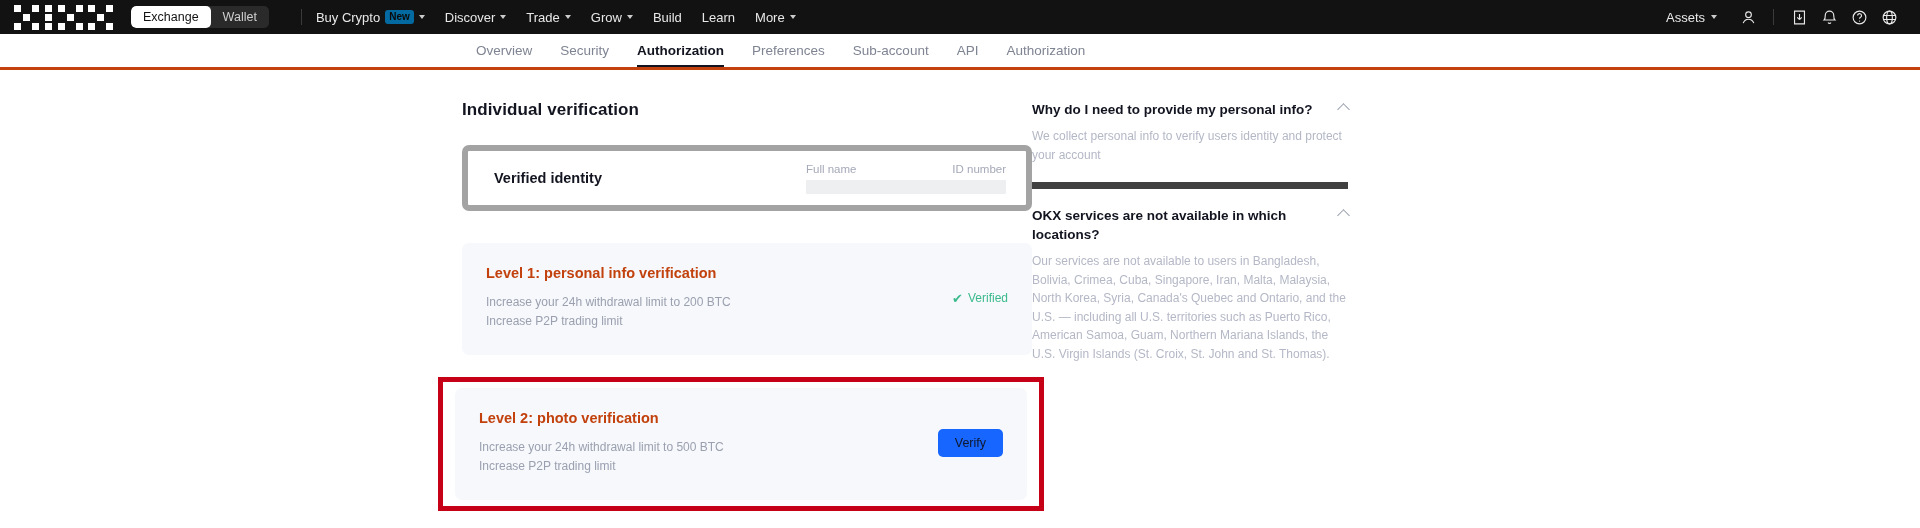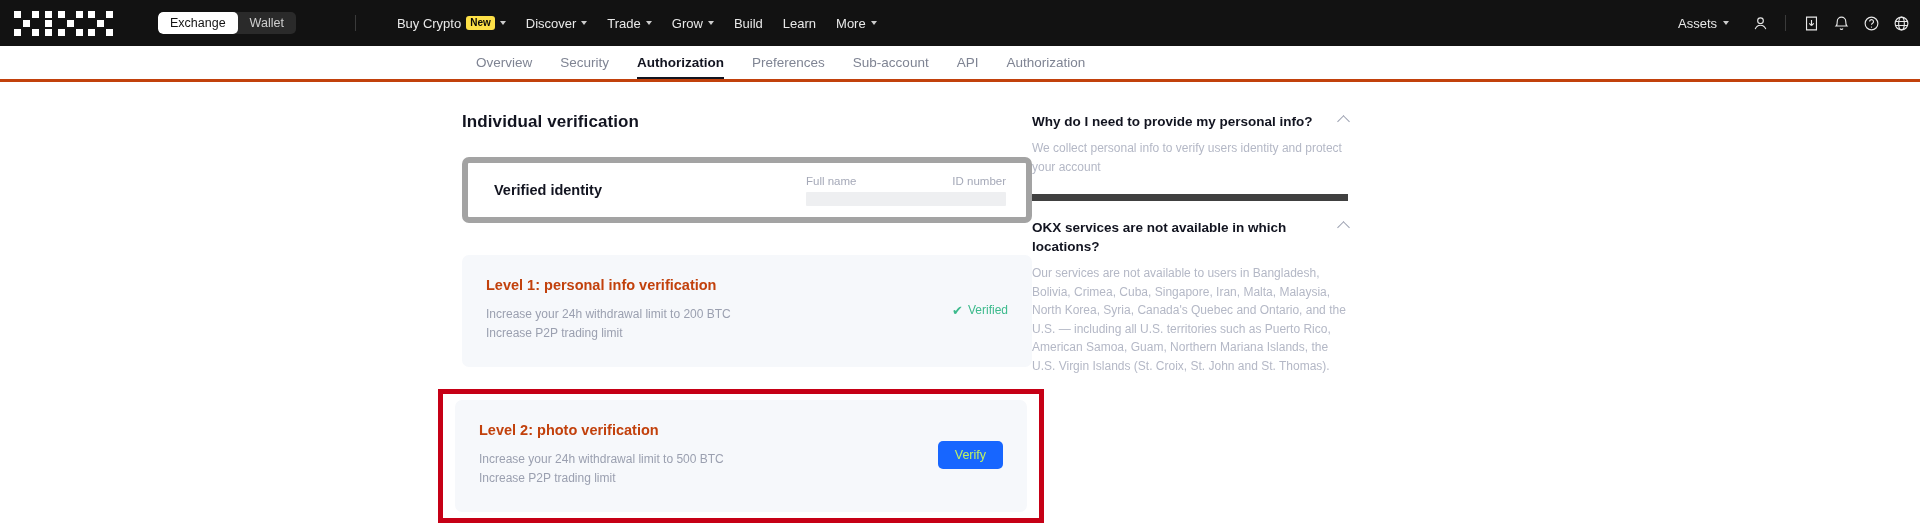--- a/index.html
+++ b/index.html
@@ -7,29 +7,28 @@
   html, body {
     width: 1920px;
     height: 528px;
     background: #ffffff;
     font-family: "Liberation Sans", sans-serif;
     overflow: hidden;
   }
 
   
   .topbar {
-    height: 46px;
+    height: 34px;
     background: #121212;
     display: flex;
     align-items: center;
-    padding: 0 4px 0 14px;
+    padding: 0 16px 0 14px;
     color: #ffffff;
     font-size: 13px;
     white-space: nowrap;
-    gap: 27px;
   }
 
   .logo {
     display: flex;
     gap: 2px;
     margin-right: 18px;
     align-items: flex-end;
   }
   .logo-col { display: flex; flex-direction: column; gap: 2px; }
   .blk { width: 7px; height: 7px; background: #ffffff; }
@@ -59,21 +58,21 @@
   }
 
   .vdiv { width: 1px; height: 16px; background: #3a3a3a; margin: 0 14px; }
 
   .navlinks { display: flex; align-items: center; gap: 20px; }
   .navlink {
     display: flex; align-items: center; gap: 5px;
     font-size: 13px; color: #e8e8e8; cursor: pointer;
   }
   .badge-new {
-    background: #fde047;
+    background: #0369a1;
     color: #0a0a0a;
     font-size: 10px;
     font-weight: 600;
     border-radius: 3px;
     padding: 1px 4px;
     line-height: 12px;
   }
   .caret {
     width: 0; height: 0;
     border-left: 3.5px solid transparent;
@@ -166,21 +165,21 @@
   .level-right { margin-left: auto; display: flex; align-items: center; align-self: center; }
 
   .verified {
     display: flex; align-items: center; gap: 5px;
     font-size: 12px; color: #3cba8c;
   }
   .tick { font-size: 13px; line-height: 1; color: #3cba8c; }
 
   .btn-verify {
     background: #1766ff;
-    color: #bef264;
+    color: #0f172a;
     font-size: 12.5px;
     border: none;
     border-radius: 5px;
     padding: 7px 17px;
     cursor: pointer;
     font-family: inherit;
   }
 
   
   .highlight {

